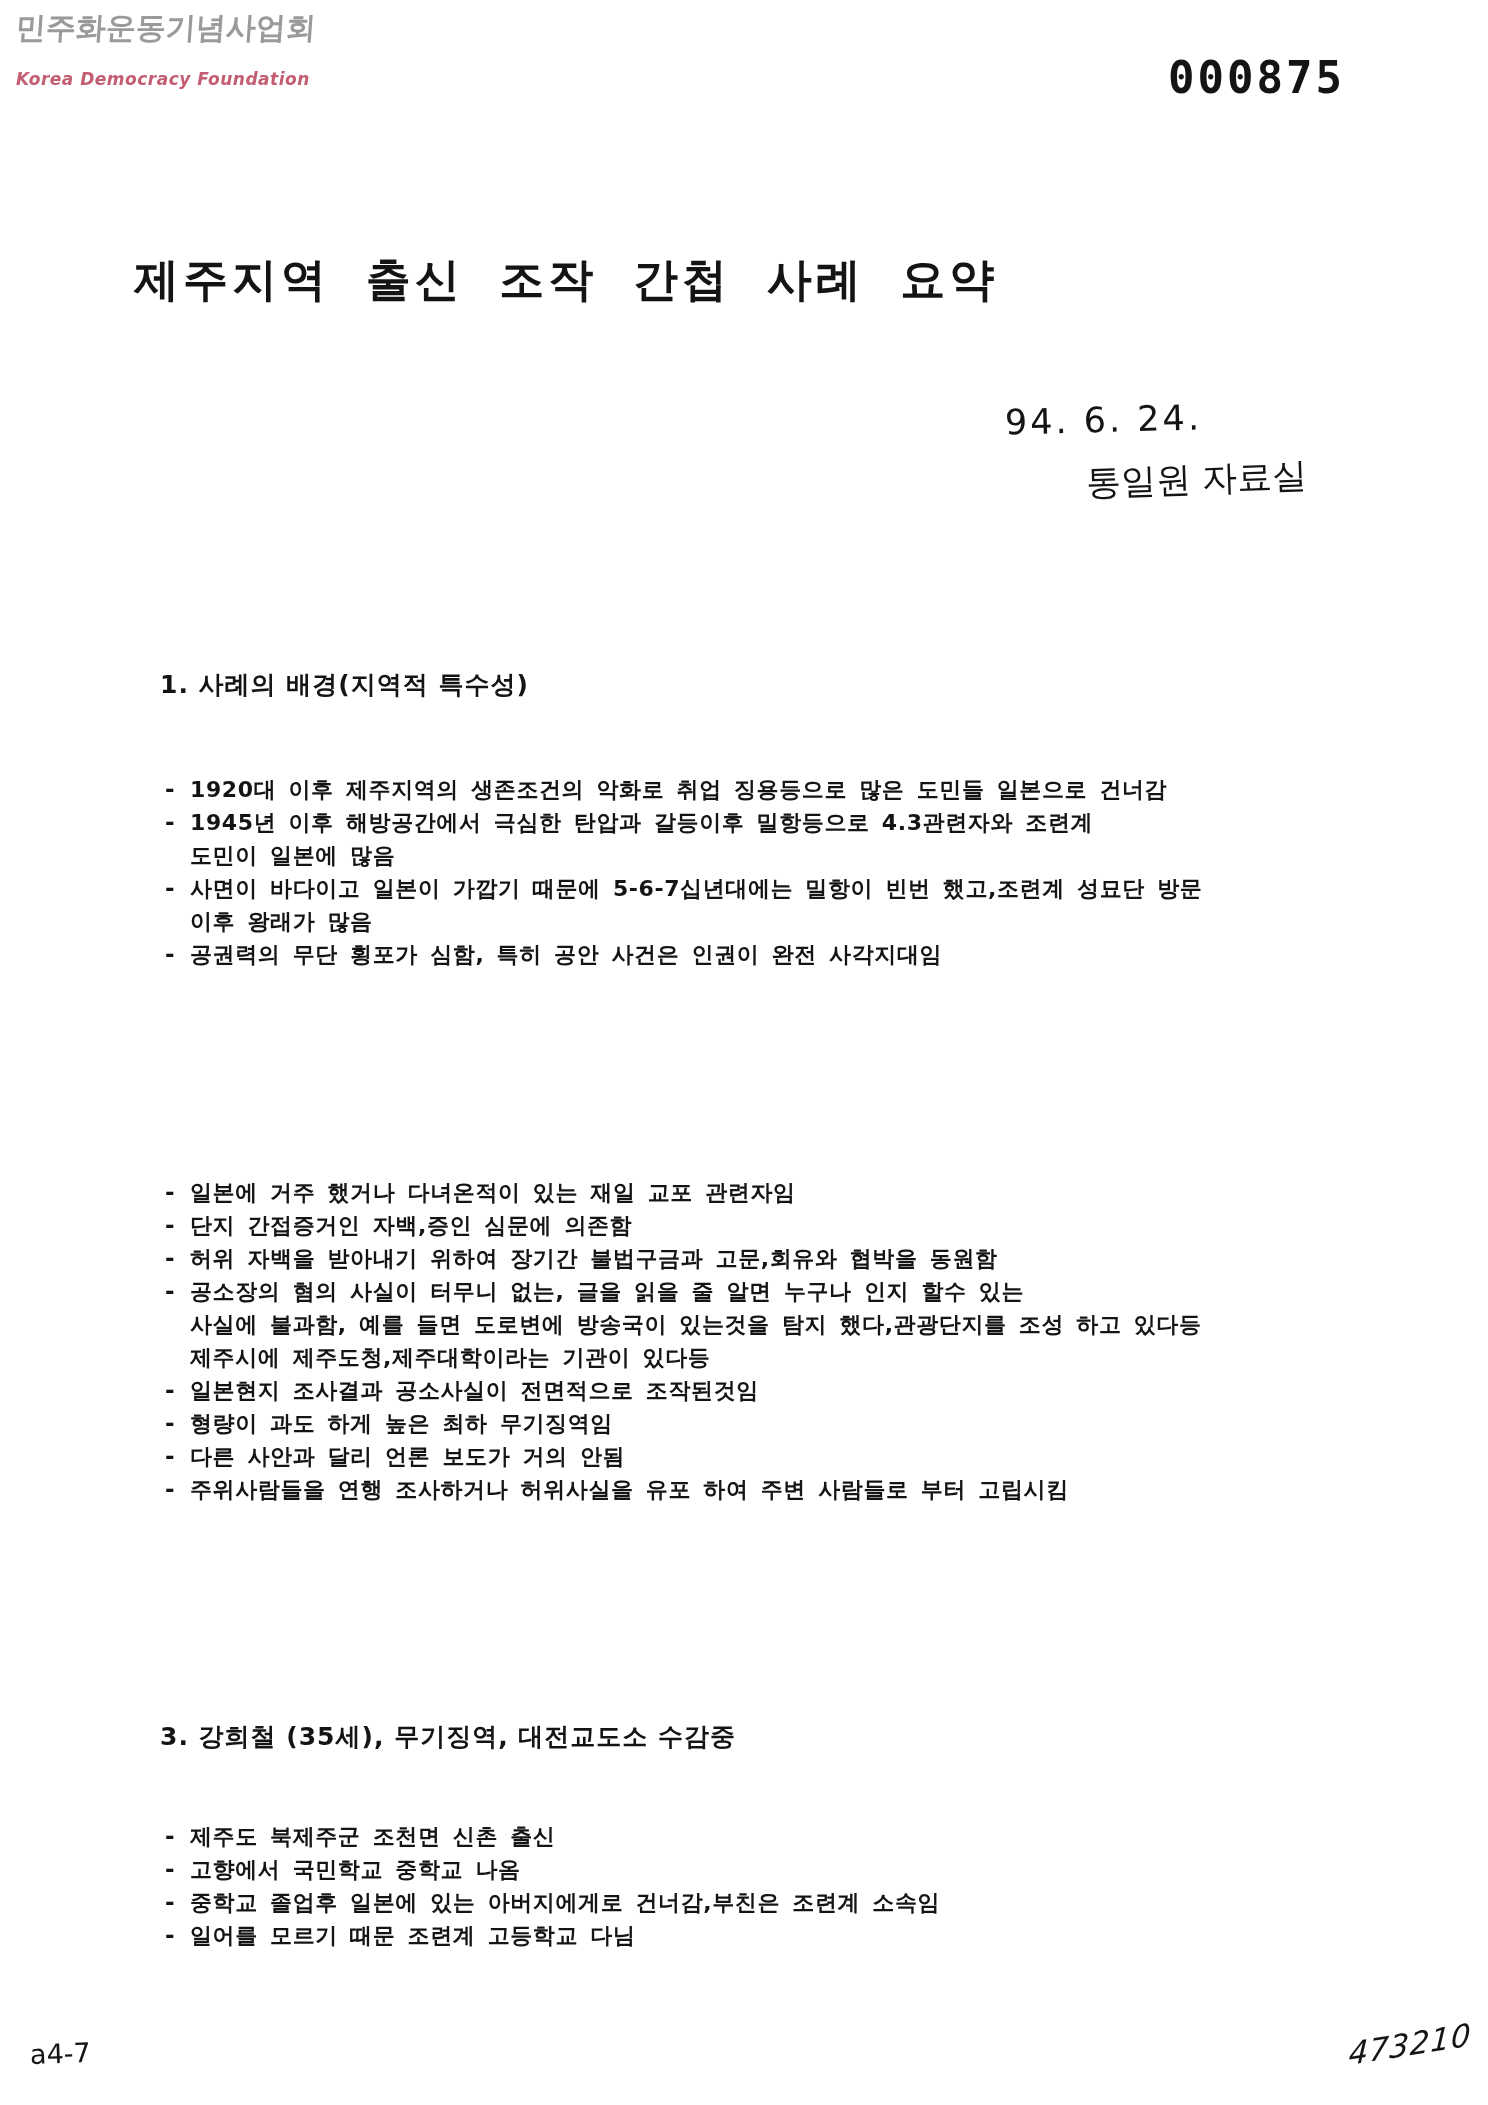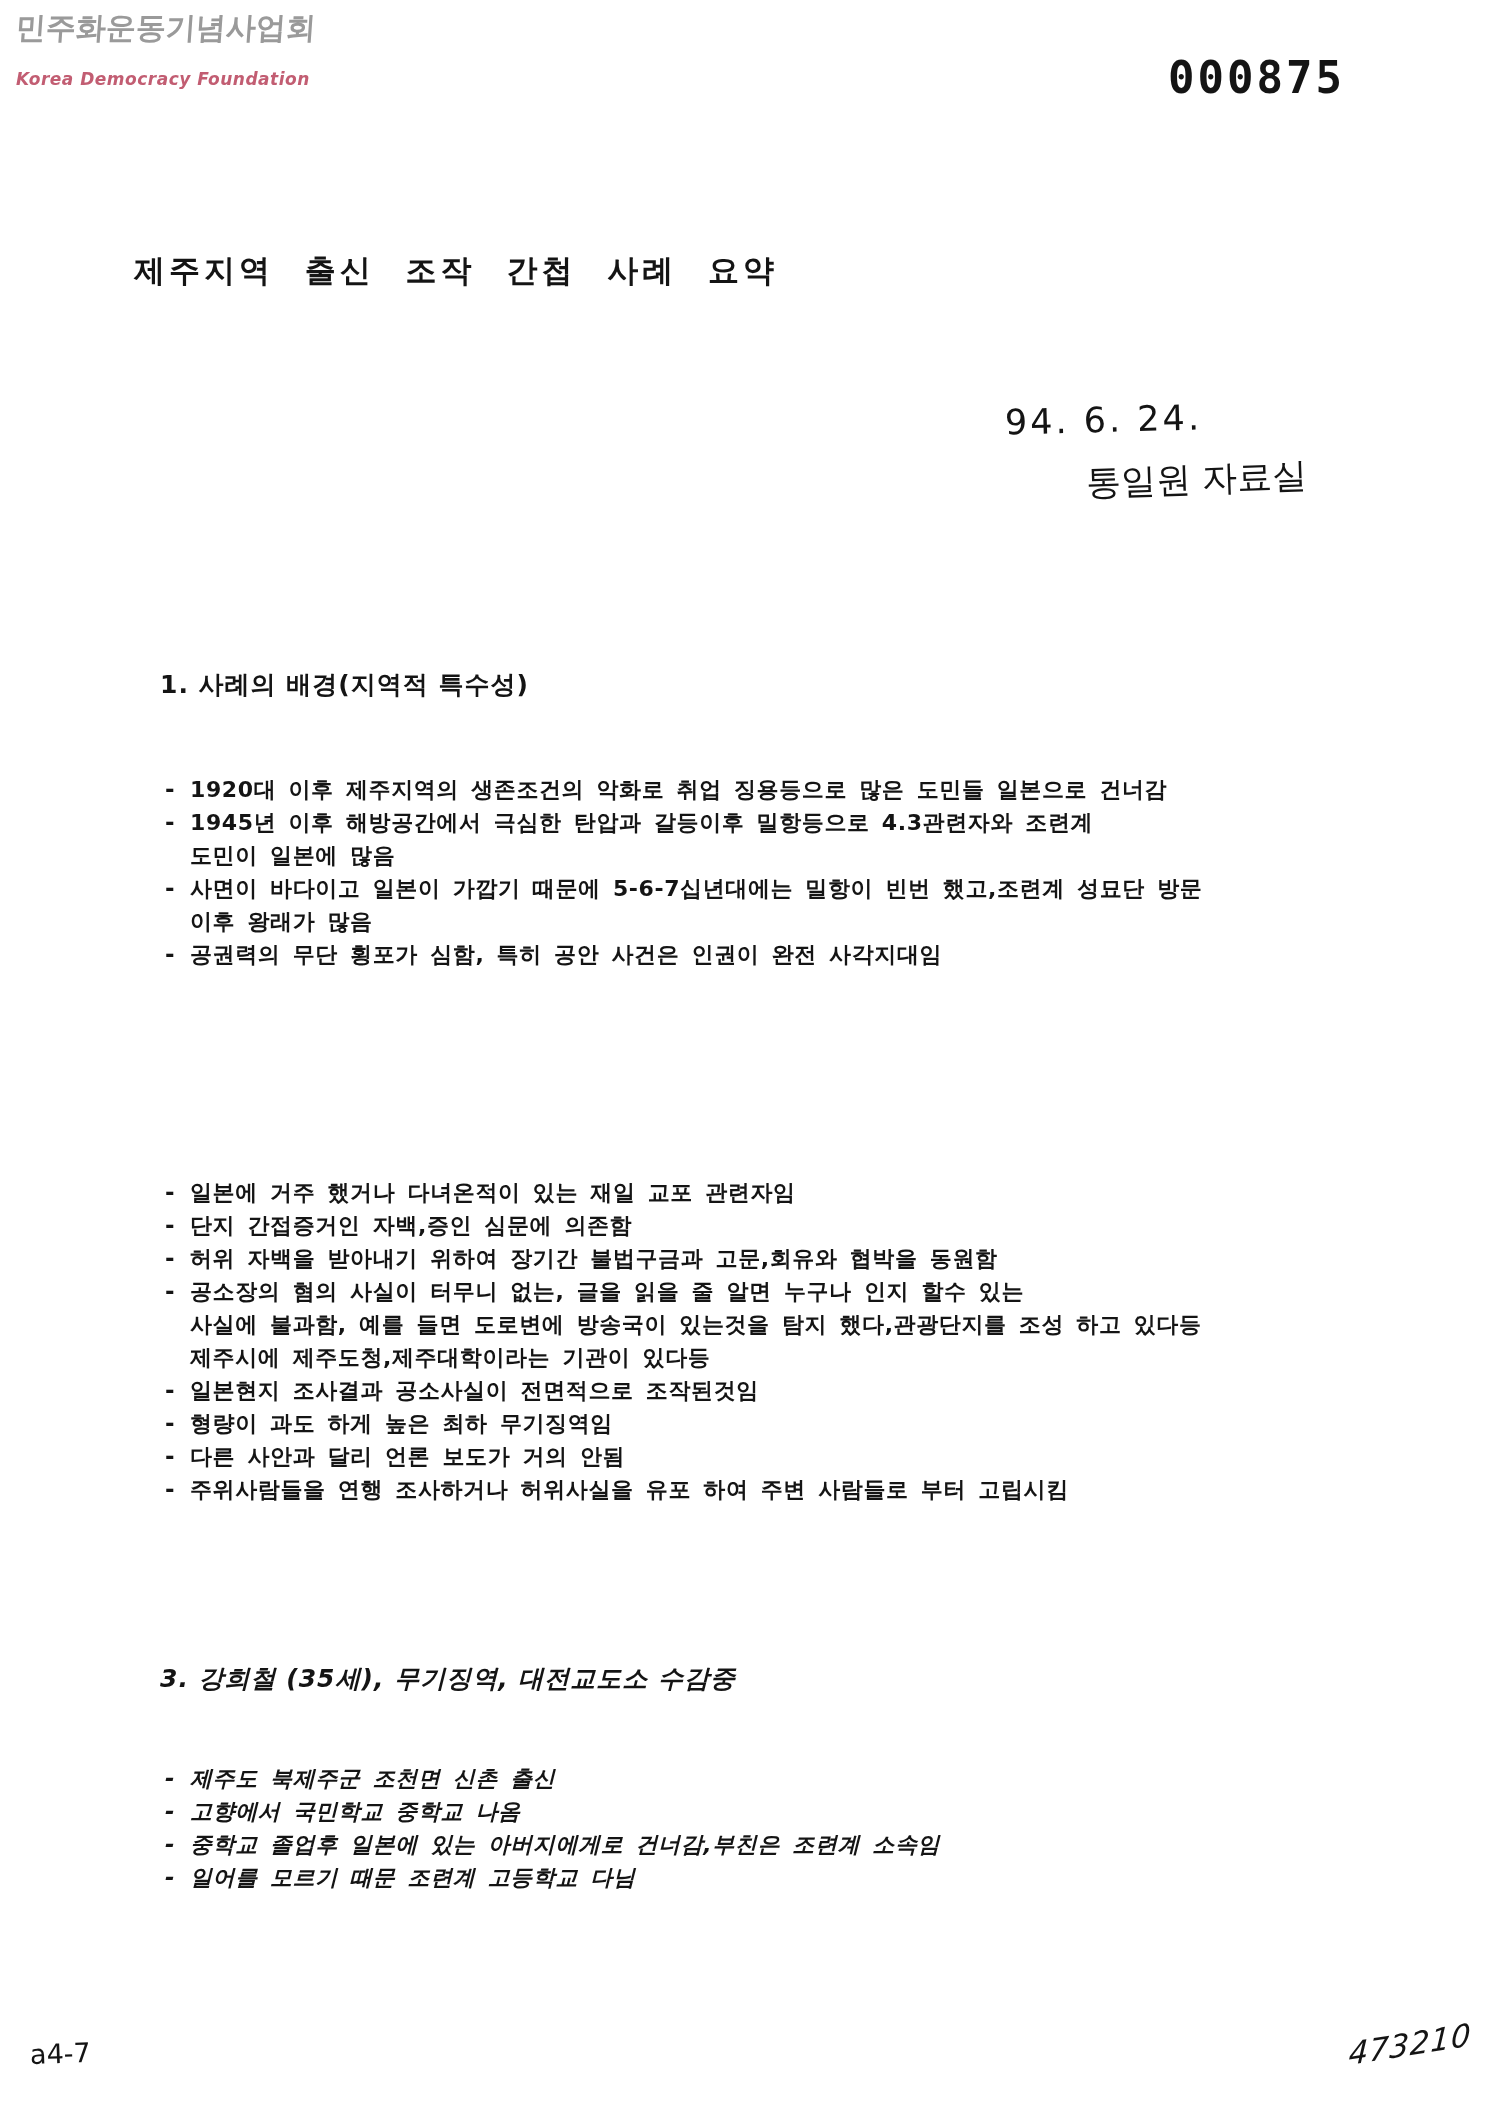--- a/index.html
+++ b/index.html
@@ -30,38 +30,38 @@
   .stamp {
     position: absolute; left: 1168px; top: 52px;
     font-family: "DejaVu Sans Mono", monospace;
     font-weight: bold; font-size: 44px; letter-spacing: 3px;
   }
 
   
   .title {
     position: absolute; left: 134px; top: 250px; margin: 0;
     font-family: "DejaVu Serif", serif;
-    font-weight: bold; font-size: 31px;
+    font-weight: bold; font-size: 45px;
     letter-spacing: 4px; word-spacing: 16px;
     white-space: nowrap;
   }
 
   
   .hw { position: absolute; white-space: nowrap; }
   .hw-date { left: 1005px; top: 400px; font-size: 35px; letter-spacing: 3px; transform: rotate(-1.5deg); }
   .hw-org  { left: 1086px; top: 456px; font-size: 35px; transform: rotate(-2deg); }
   .hw-bl   { left: 30px;  top: 2038px; font-size: 27px; transform: rotate(-2deg); }
   .hw-br   { left: 1348px; top: 2026px; font-size: 31px; font-style: italic;
              transform: rotate(-9deg) skewX(-12deg); letter-spacing: 1px; }
 
   
   .doc-section { position: absolute; left: 160px; width: 1312px; }
   .section-1 { top: 658px; }
   .section-2 { top: 1118px; }
-  .section-3 { top: 1652px; font-style: italic; }
+  .section-3 { top: 1710px; }
   .sec-heading {
     font-size: 25px; font-weight: bold; line-height: 34px;
     letter-spacing: 1px; white-space: nowrap; margin-top: 10px;
   }
   .section-1 .bullets { margin-top: 71px; }
   .section-2 .bullets { margin-top: 58px; }
   .section-3 .bullets { margin-top: 66px; }
   .bullets { margin-left: 3px; }
   .bullet { position: relative; padding-left: 27px; }
   .dash {

